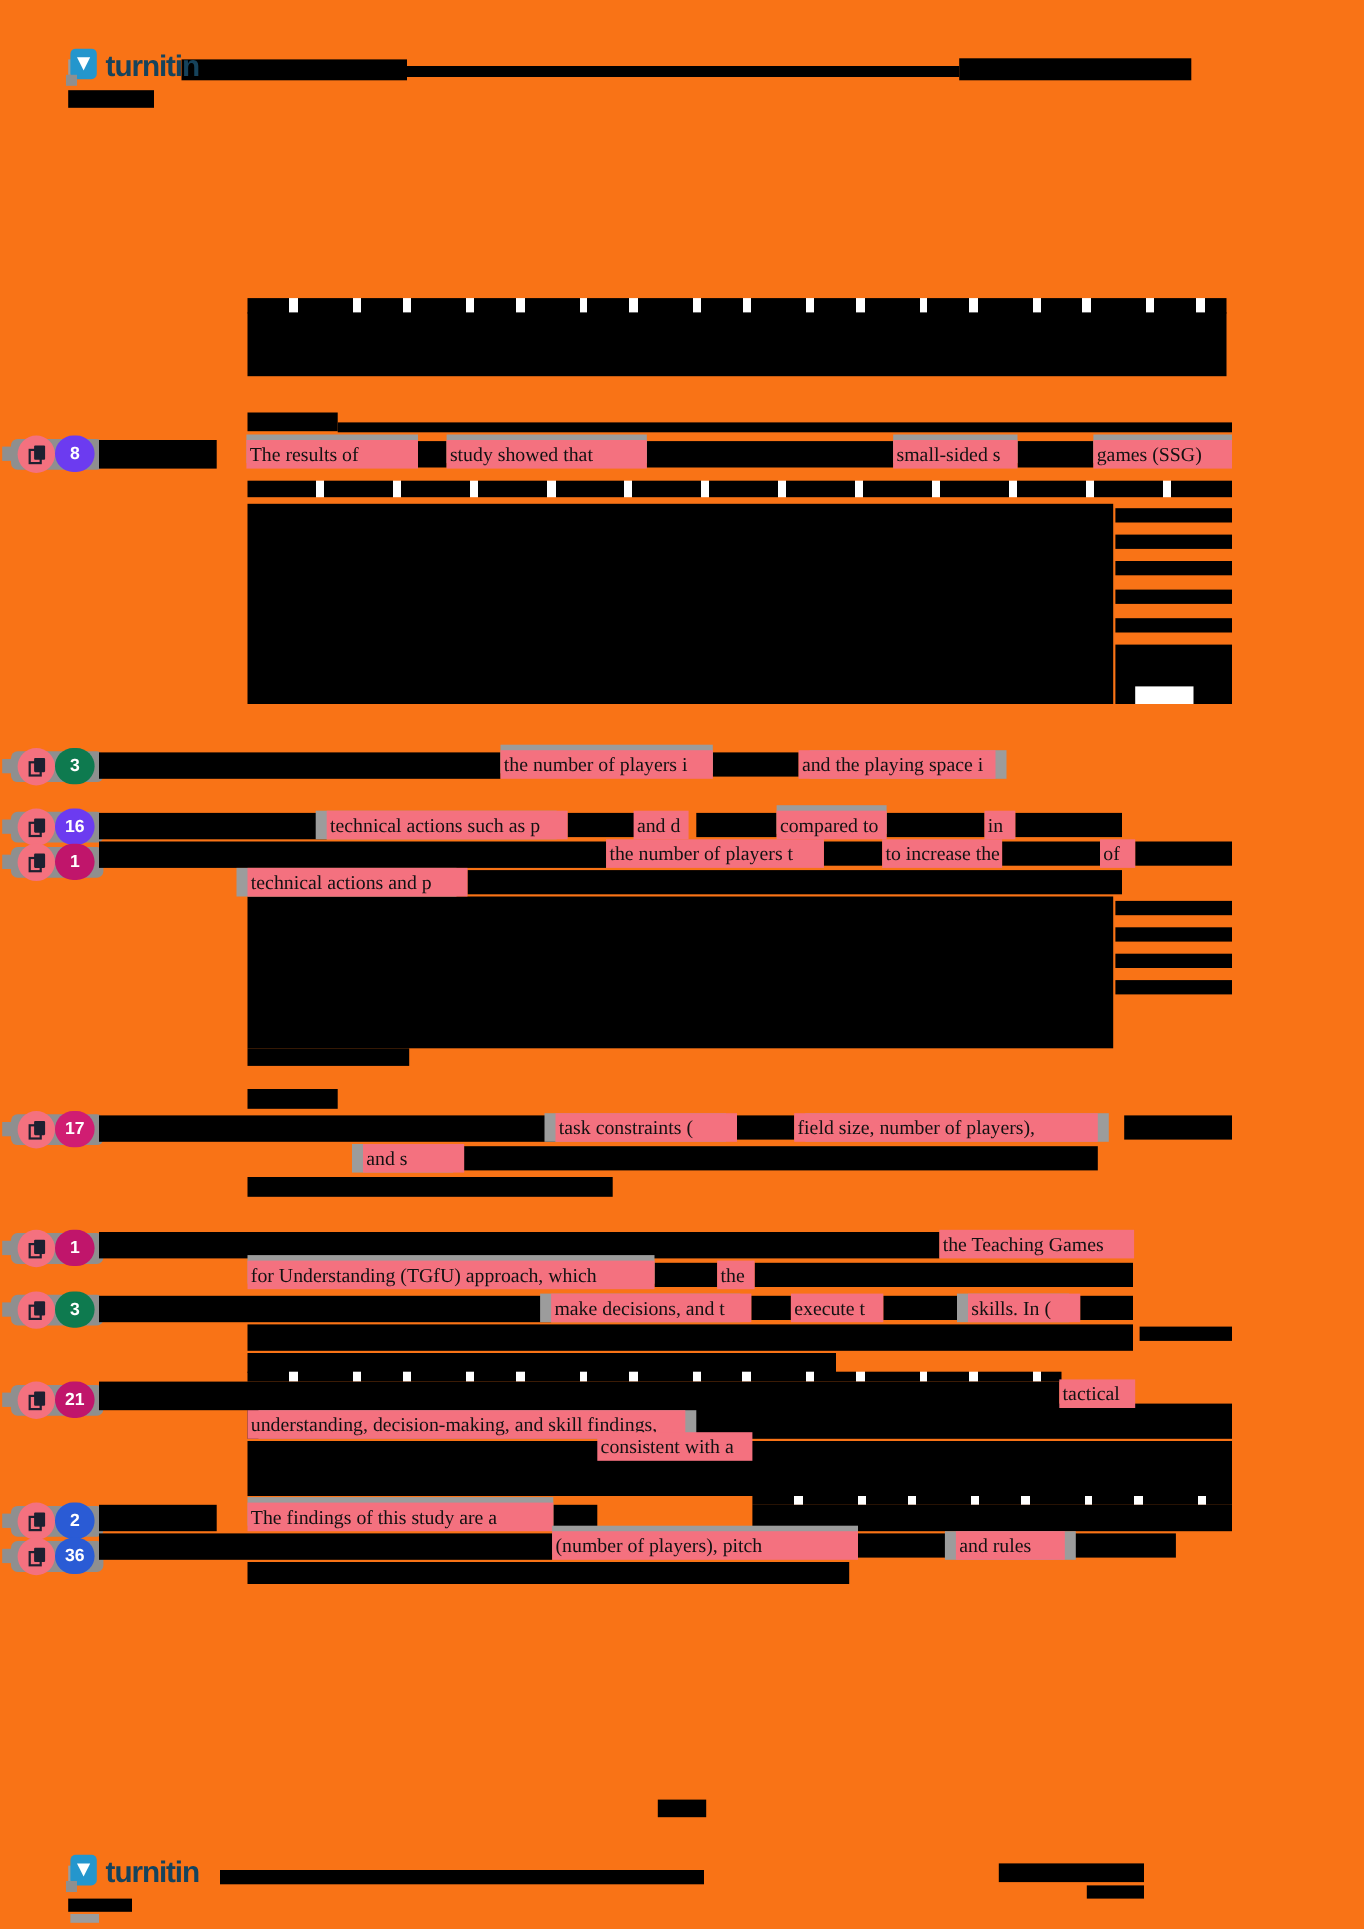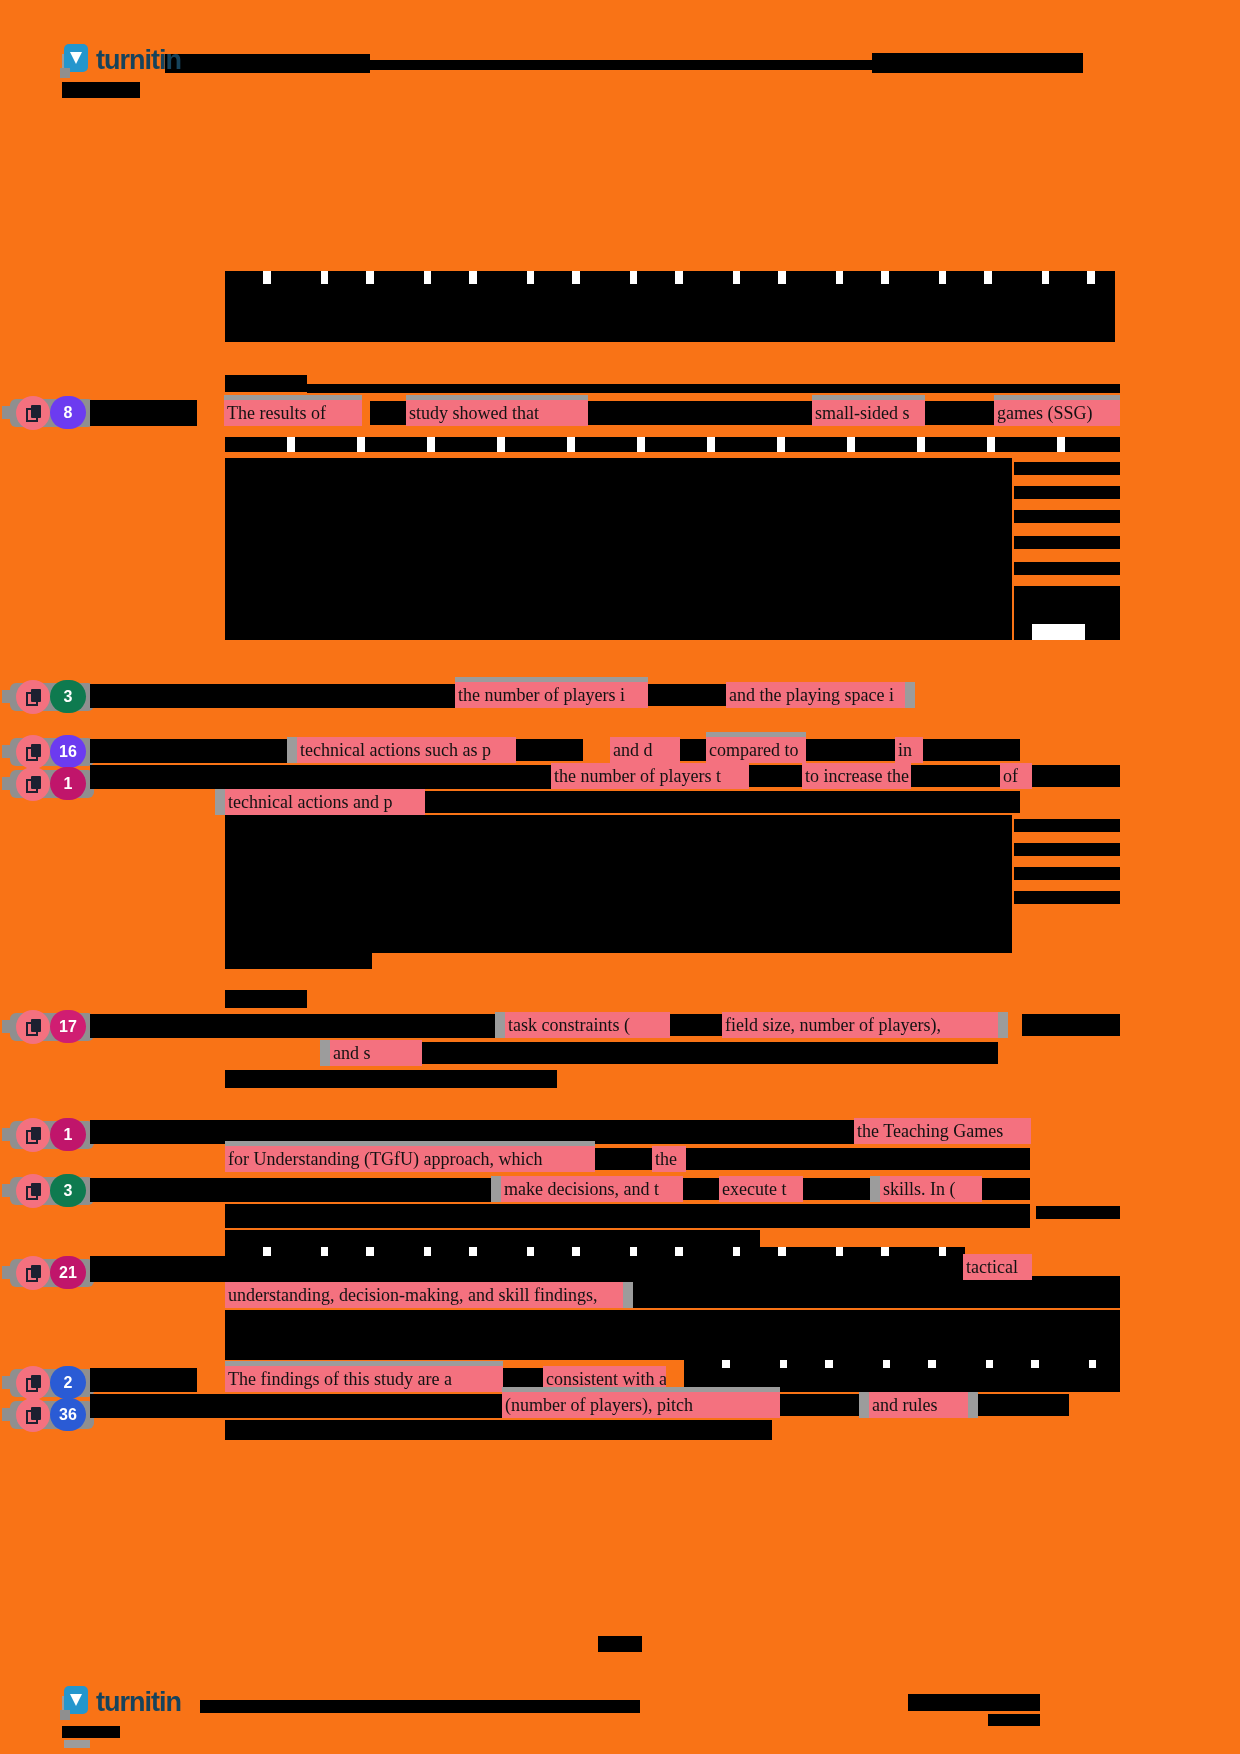--- a/index.html
+++ b/index.html
@@ -152,21 +152,21 @@
   <div class="gback" style="left:10px;top:1401px;"></div>
   <div class="ibadge" style="left:16px;top:1398px;">
     <span class="docicon">
         <span class="b"></span>
         <span class="f"></span>
       </span>
   </div>
   <div class="nbadge" style="top: 1398px; background: rgb(42, 91, 213);">36</div>
 
   <div class="bar" style="left:90px;top:400px;width:107px;height:26px;"></div>
-  <div class="chip gt" style="left:224px;top:400px;width:138px;">The results of</div>
+  <div class="chip gt" style="left:224px;top:400px;width:156px;">The results of</div>
   <div class="bar" style="left:370px;top:401px;width:36px;height:24px;"></div>
   <div class="chip gt" style="left:406px;top:400px;width:182px;">study showed that</div>
   <div class="bar" style="left:588px;top:401px;width:224px;height:24px;"></div>
   <div class="chip gt" style="left:812px;top:400px;width:113px;">small-sided s</div>
   <div class="bar" style="left:925px;top:401px;width:69px;height:24px;"></div>
   <div class="chip gt" style="left:994px;top:400px;width:126px;">games (SSG)</div>
   <div class="jag2" style="left:225px;top:437px;width:895px;height:15px;"></div>
 
   <div class="bar" style="left:225px;top:458px;width:787px;height:182px;"></div>
   <div class="bar" style="left:1014px;top:462px;width:106px;height:13px;"></div>
@@ -178,21 +178,21 @@
   <div class="white" style="left:1032px;top:624px;width:53px;height:16px;"></div>
 
   <div class="bar" style="left:90px;top:684px;width:365px;height:24px;"></div>
   <div class="chip gt" style="left:455px;top:682px;width:193px;">the number of players i</div>
   <div class="bar" style="left:648px;top:684px;width:78px;height:22px;"></div>
   <div class="chip gt gr" style="left:726px;top:682px;width:179px;">and the playing space i</div>
 
   <div class="bar" style="left:90px;top:739px;width:207px;height:24px;"></div>
   <div class="chip gl" style="left:297px;top:737px;width:219px;">technical actions such as p</div>
   <div class="bar" style="left:516px;top:739px;width:67px;height:22px;"></div>
-  <div class="chip" style="left:610px;top:737px;width:70px;">and d</div>
+  <div class="chip" style="left:576px;top:737px;width:50px;">and d</div>
   <div class="bar" style="left:633px;top:739px;width:73px;height:22px;"></div>
   <div class="chip gt" style="left:706px;top:737px;width:100px;">compared to</div>
   <div class="bar" style="left:806px;top:739px;width:89px;height:22px;"></div>
   <div class="chip" style="left:895px;top:737px;width:28px;">in</div>
   <div class="bar" style="left:923px;top:739px;width:97px;height:22px;"></div>
 
   <div class="bar" style="left:90px;top:765px;width:461px;height:24px;"></div>
   <div class="chip" style="left:551px;top:763px;width:198px;">the number of players t</div>
   <div class="bar" style="left:749px;top:765px;width:53px;height:22px;"></div>
   <div class="chip" style="left:802px;top:763px;width:109px;">to increase the</div>
@@ -240,21 +240,21 @@
   <div class="jag" style="left:225px;top:1247px;width:740px;height:9px;"></div>
   <div class="bar" style="left:90px;top:1256px;width:873px;height:26px;"></div>
   <div class="chip" style="left:963px;top:1254px;width:69px;">tactical</div>
   <div class="bar" style="left:225px;top:1276px;width:895px;height:32px;"></div>
   <div class="chip gt gr" style="left:225px;top:1282px;width:398px;">understanding, decision-making, and skill findings,</div>
   <div class="bar" style="left:225px;top:1310px;width:895px;height:50px;"></div>
 
   <div class="bar" style="left:90px;top:1368px;width:107px;height:24px;"></div>
   <div class="chip gt" style="left:225px;top:1366px;width:278px;">The findings of this study are a</div>
   <div class="bar" style="left:503px;top:1368px;width:40px;height:22px;"></div>
-  <div class="chip" style="left:543px;top:1366px;width:123px;font-family:Liberation Serif, serif;">consistent with a</div>
+  <div class="chip" style="left:543px;top:1302px;width:141px;font-family:Liberation Serif, serif;">consistent with a</div>
   <div class="jag" style="left:684px;top:1360px;width:436px;height:8px;"></div>
   <div class="bar" style="left:684px;top:1368px;width:436px;height:24px;"></div>
   <div class="bar" style="left:90px;top:1394px;width:412px;height:24px;"></div>
   <div class="chip gt" style="left:502px;top:1392px;width:278px;">(number of players), pitch</div>
   <div class="bar" style="left:744px;top:1394px;width:125px;height:22px;"></div>
   <div class="chip glr" style="left:869px;top:1392px;width:99px;">and rules</div>
   <div class="bar" style="left:968px;top:1394px;width:101px;height:22px;"></div>
   <div class="bar" style="left:225px;top:1420px;width:547px;height:20px;"></div>
 
   <div class="bar" style="left:598px;top:1636px;width:44px;height:16px;"></div>

